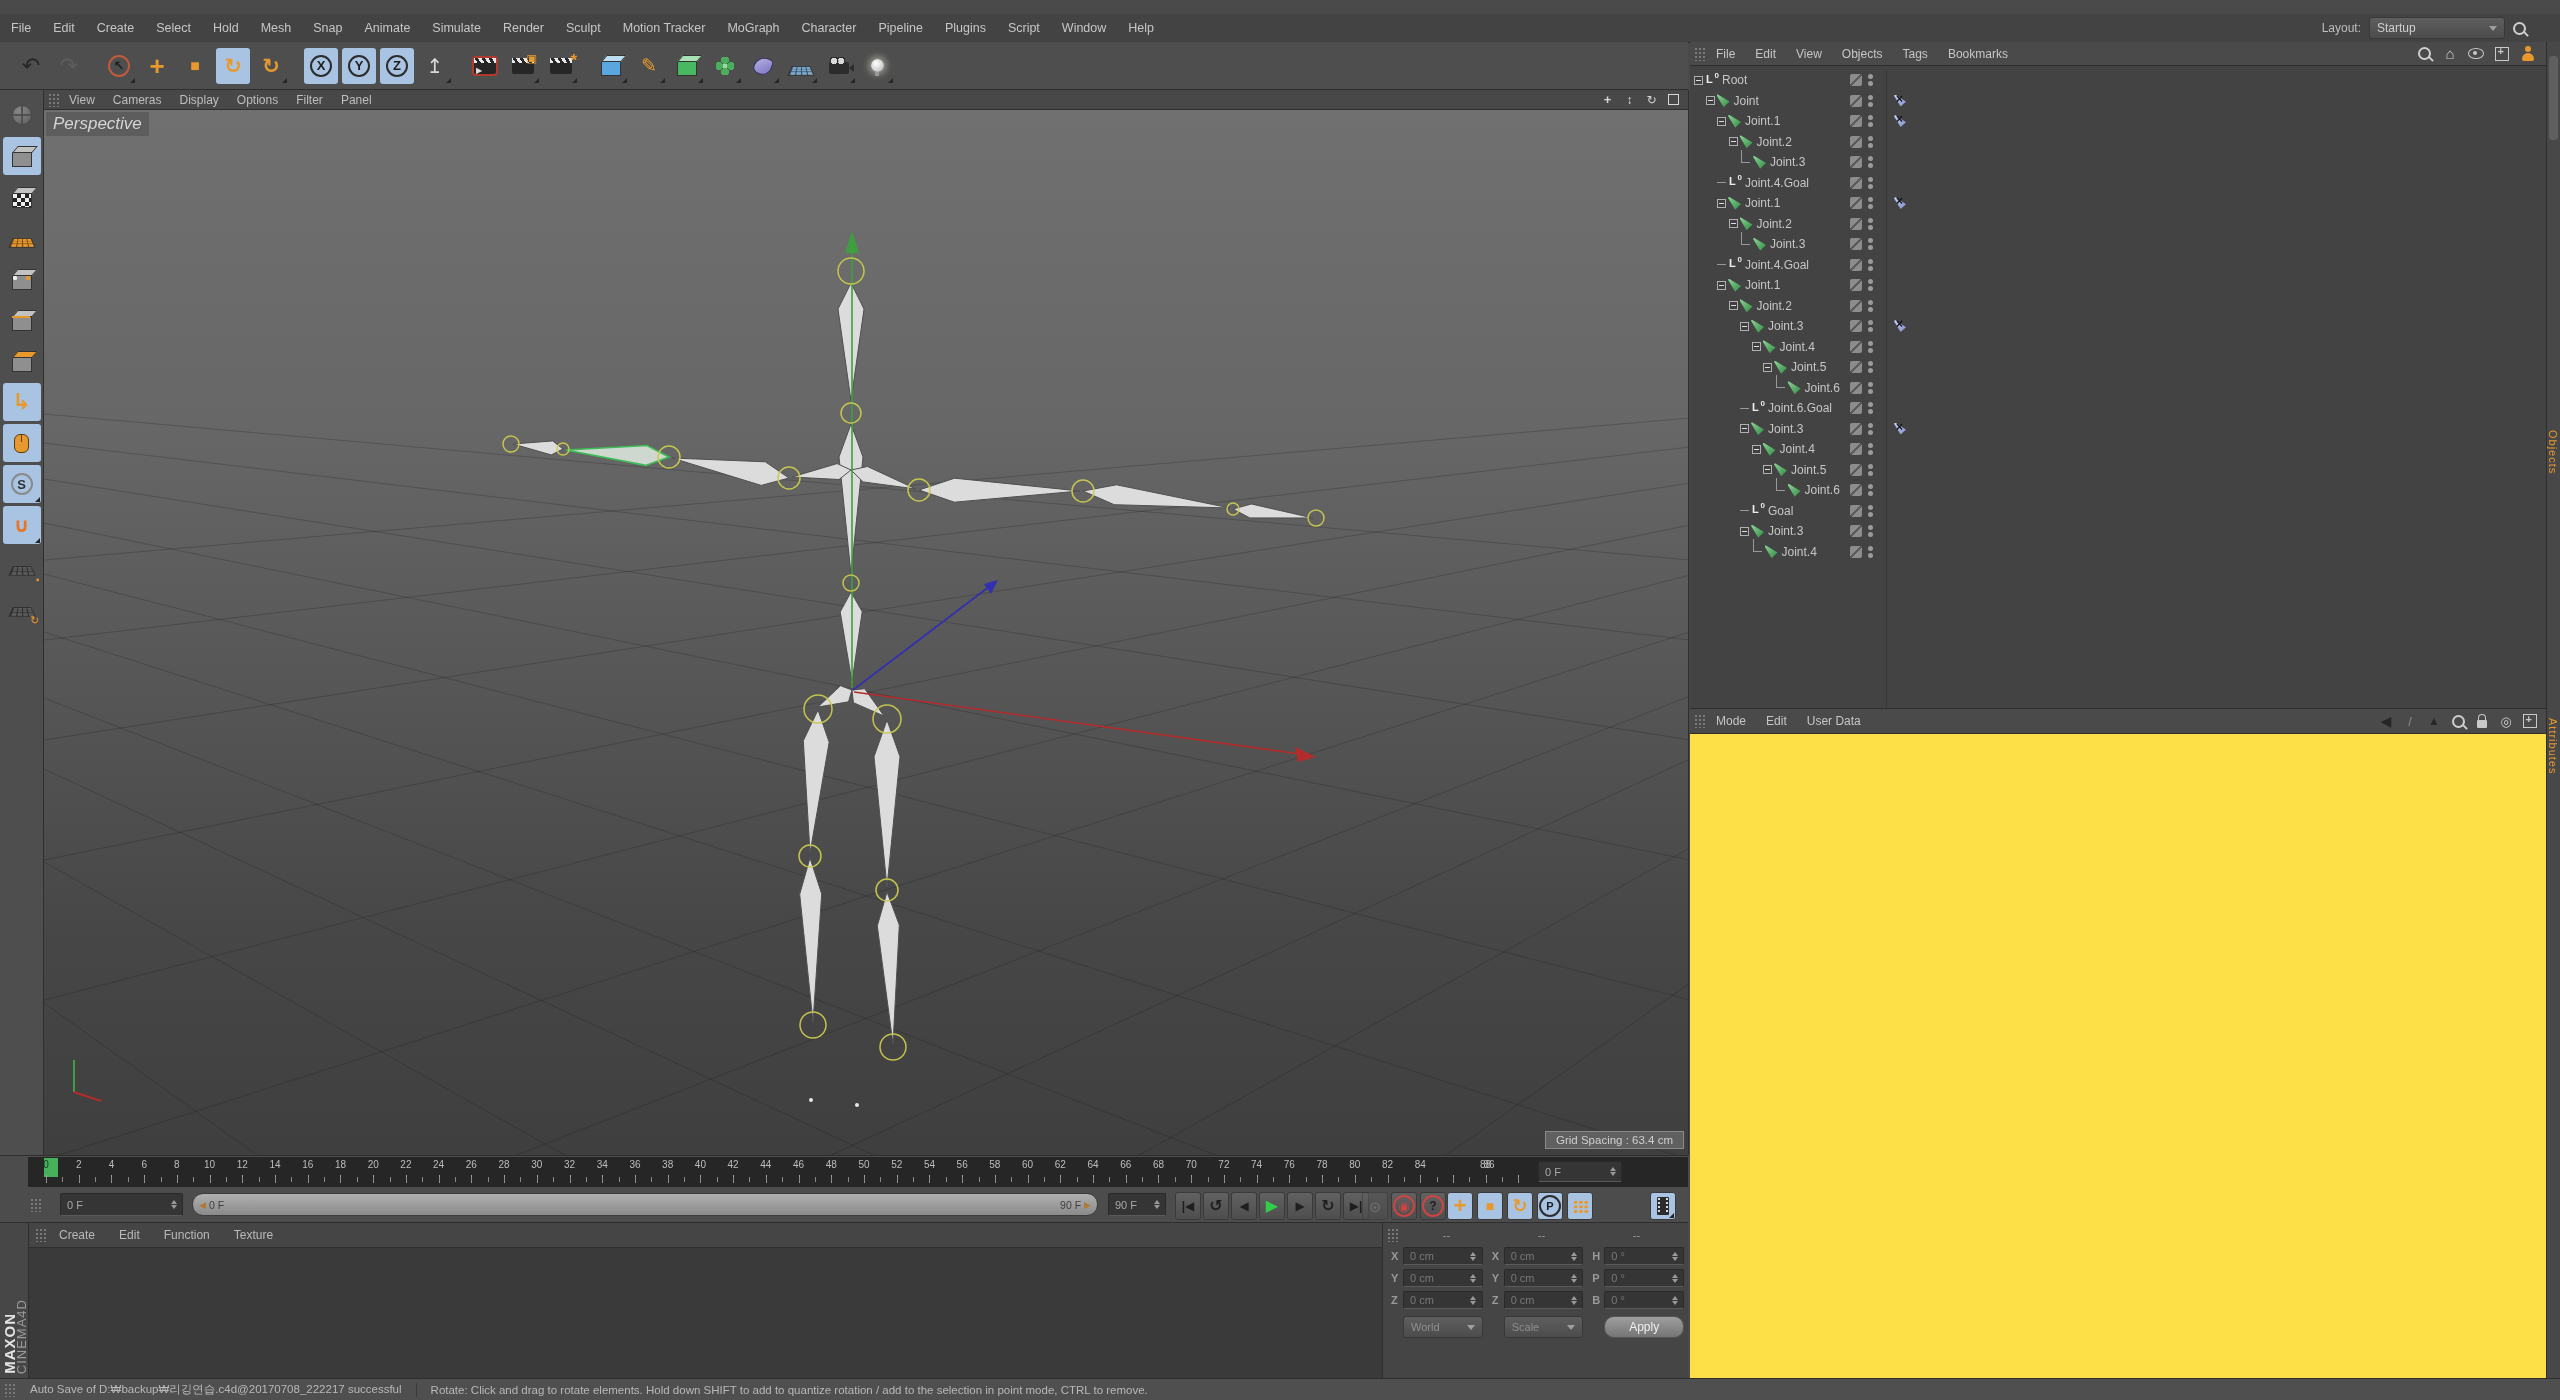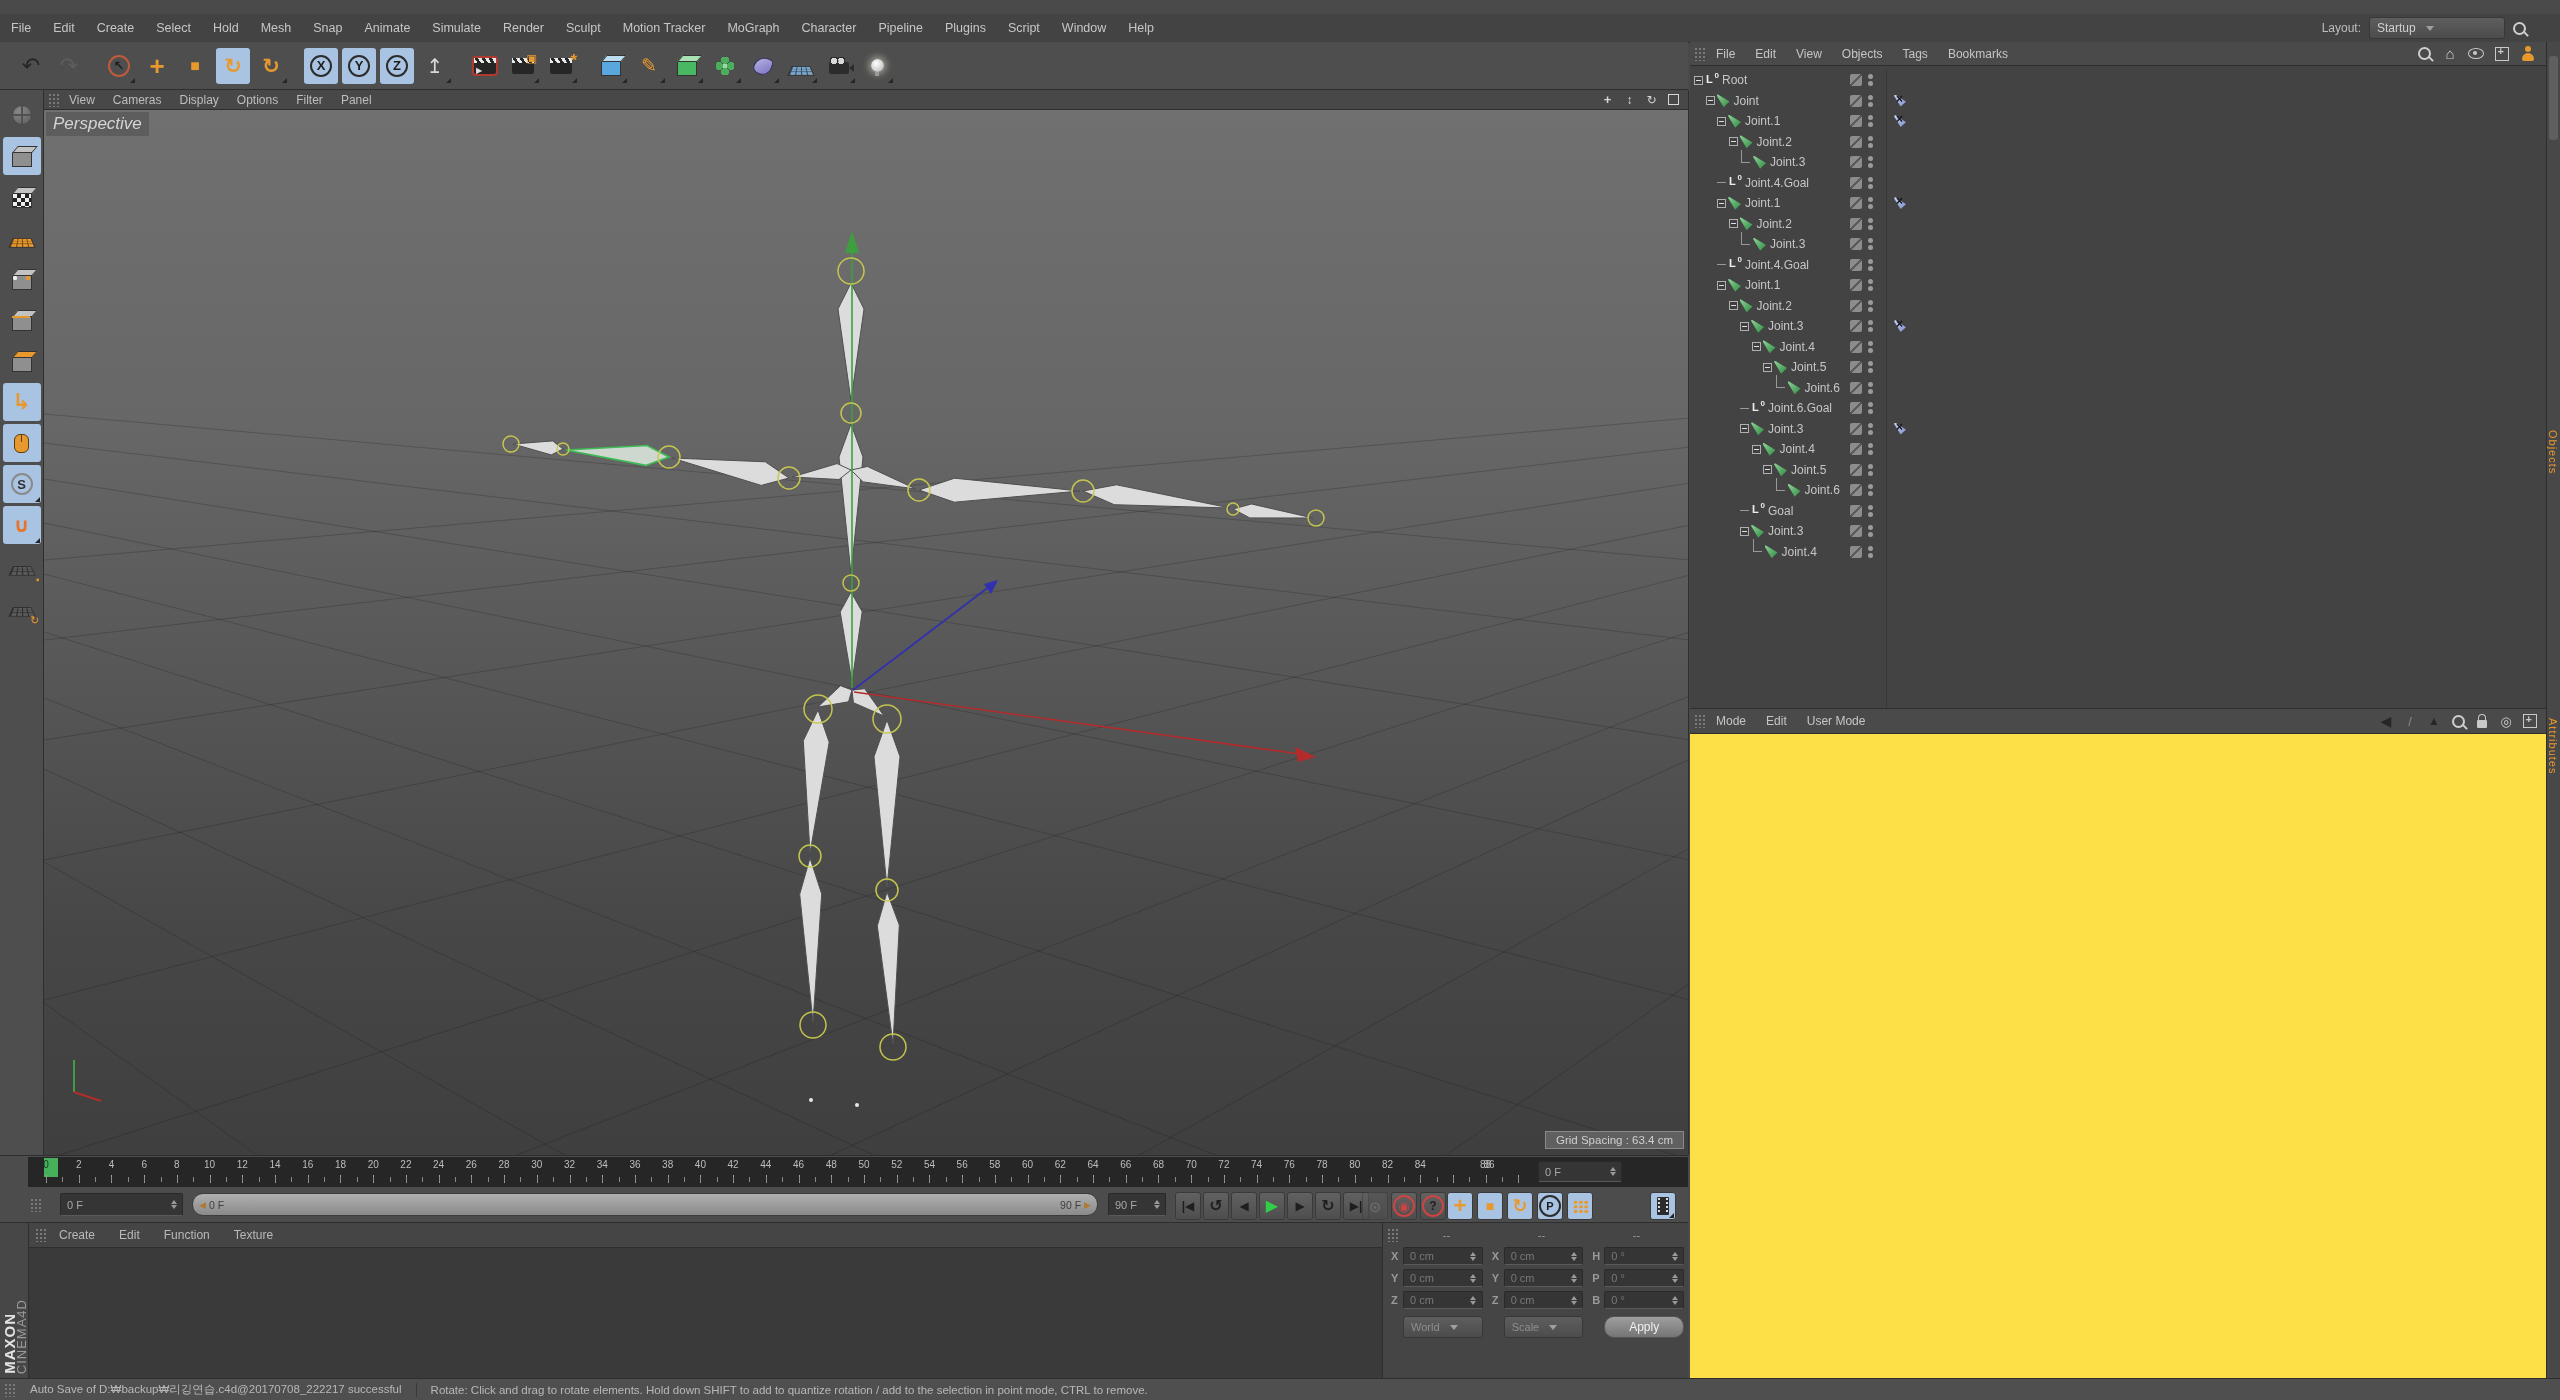--- a/index.html
+++ b/index.html
@@ -6,21 +6,21 @@
   #app{position:relative;width:2560px;height:1400px;background:#4a4a4a;
        font-family:"Liberation Sans","DejaVu Sans",sans-serif;overflow:hidden;color:#c8c8c8;}
   .abs{position:absolute;}
   
   #titlebar{left:0;top:0;width:2560px;height:14px;background:#4d4d4d;display:flex;align-items:center;font-size:11px;color:#cfcfcf;}
   #appicon{width:10px;height:10px;border-radius:50%;background:radial-gradient(circle at 35% 30%,#7fa0e0,#1a2d6b);margin:0 7px 0 6px;flex:none;}
   #winctl{position:absolute;right:8px;top:0;height:14px;display:flex;gap:22px;align-items:center;}
   #menubar{left:0;top:14px;width:2560px;height:28px;background:#434343;border-bottom:1px solid #2e2e2e;display:flex;align-items:center;}
   .menu-item{padding:0 11px;font-size:12.5px;color:#c6c6c6;white-space:nowrap;}
   #layoutbox{position:absolute;right:34px;top:17px;display:flex;align-items:center;gap:8px;font-size:12px;color:#bdbdbd;}
-  .dropdown{background:linear-gradient(#5e5e5e,#4c4c4c);border:1px solid #383838;border-radius:3px;height:20px;display:flex;align-items:center;justify-content:flex-start;color:#cfcfcf;padding:0 7px;}
+  .dropdown{background:linear-gradient(#5e5e5e,#4c4c4c);border:1px solid #383838;border-radius:3px;height:20px;display:flex;align-items:center;justify-content:space-between;color:#cfcfcf;padding:0 7px;}
   .ddarrow{width:0;height:0;border-left:4px solid transparent;border-right:4px solid transparent;border-top:5px solid #9f9f9f;margin-left:10px;}
   
   #maintools{left:0;top:42px;width:1688px;height:48px;background:#4e4e4e;border-bottom:1px solid #2e2e2e;display:flex;align-items:center;padding-left:14px;box-sizing:border-box;gap:4px;}
   #lefttools{left:0;top:90px;width:44px;height:1065px;background:#4e4e4e;border-right:1px solid #2e2e2e;display:flex;flex-direction:column;align-items:center;padding-top:6px;box-sizing:border-box;gap:3px;}
   #lefttools .tile{margin-right:0 !important;}
   .tile{position:relative;display:inline-flex;align-items:center;justify-content:center;border-radius:3px;flex:none;}
   .tile.tb{width:34px;height:36px;}
   .tile.lb{width:38px;height:38px;}
   .tile.sm{width:20px;height:20px;}
   .tile.xs{width:17px;height:17px;}
@@ -633,21 +633,21 @@
         </div>
       </div>
   </div>
 
   <div id="attrpanel" class="abs">
     <div id="attrmenubar">
       <span class="grip" style="margin-left:4px"></span>
       <div style="display:flex">
           <span class="menu-item">Mode</span>
           <span class="menu-item">Edit</span>
-          <span class="menu-item">User Mode</span>
+          <span class="menu-item">User Data</span>
         </div>
       <div id="attricons">
           <span class="tile sm">
             <span class="glyph" style="color: rgb(38, 38, 38); font-size: 14px;">◀</span>
           </span>
           <span class="tile sm">
             <span class="glyph" style="color: rgb(138, 138, 138); font-size: 13px;">/</span>
           </span>
           <span class="tile sm">
             <span class="glyph" style="color: rgb(38, 38, 38); font-size: 12px;">▲</span>

